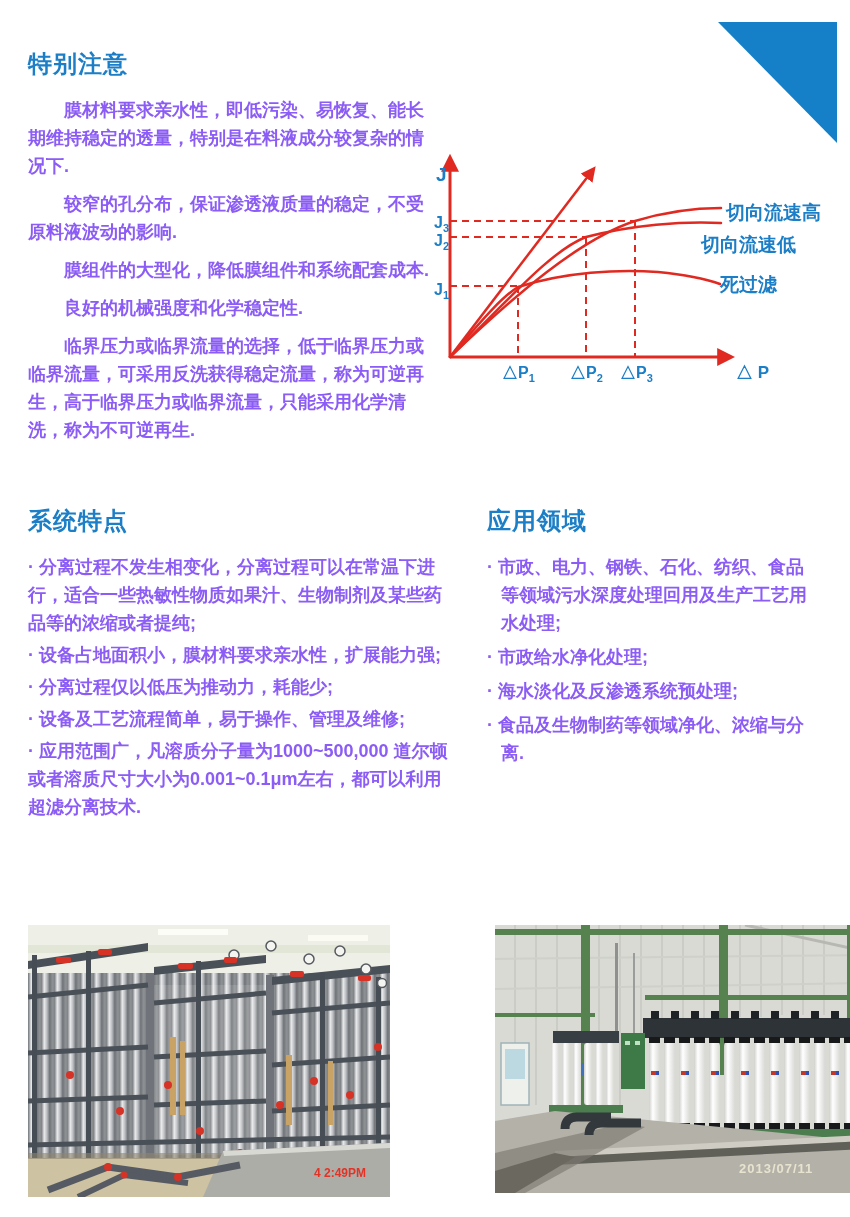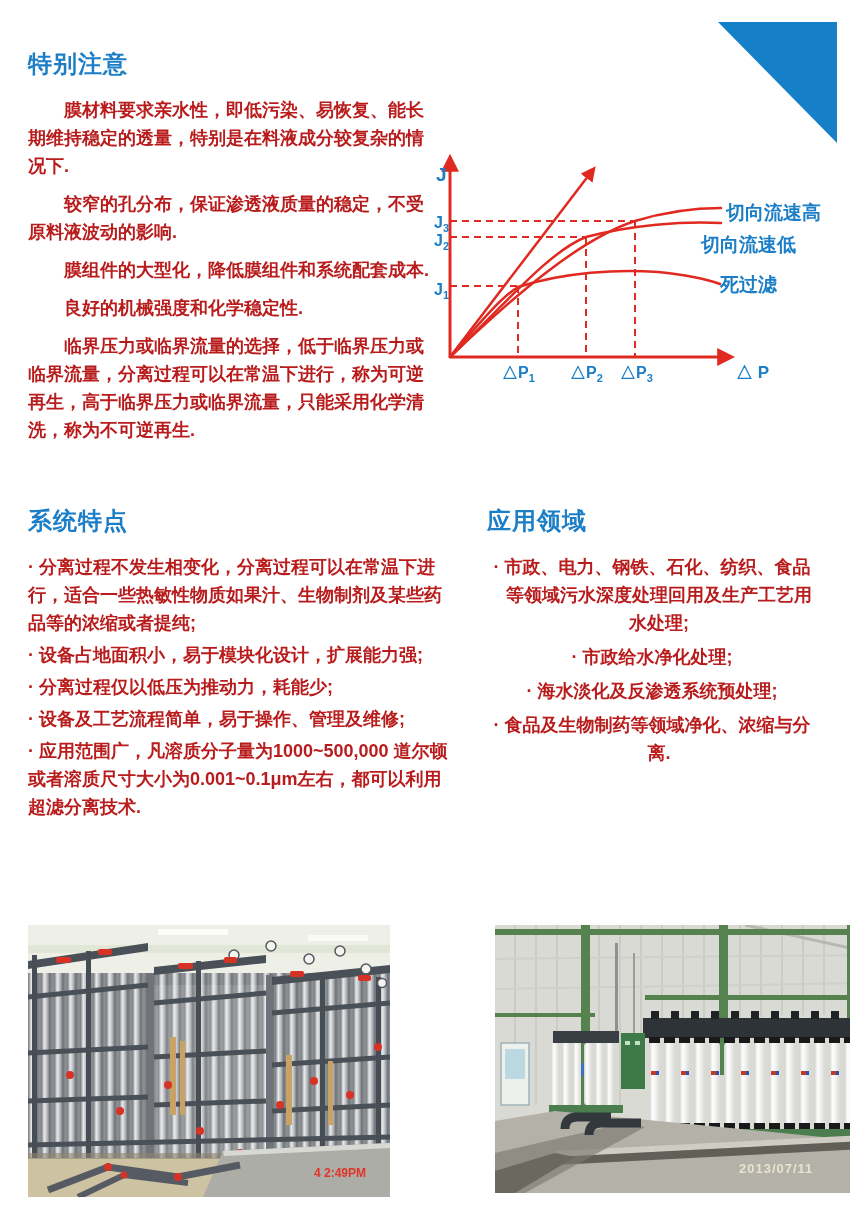--- a/index.html
+++ b/index.html
@@ -8,48 +8,48 @@
     font-family:"Liberation Sans",sans-serif;
   }
   .corner-tri{
     position:absolute;left:718px;top:22px;width:119px;height:121px;
     background:#1580c8;clip-path:polygon(0 0,100% 0,100% 100%);
   }
   h2.sec{
     margin:0 0 16px 0;color:#1b7ec6;font-size:24px;font-weight:bold;letter-spacing:1px;
   }
   .body-text p{
-    margin:0 0 10px 0;color:#b91c1c;font-size:18px;line-height:28px;font-weight:600;
+    margin:0 0 10px 0;color:#8b5cf6;font-size:18px;line-height:28px;font-weight:600;
   }
   .body-text p.indent{text-indent:2em;}
   .note{position:absolute;left:28px;top:48px;width:402px;}
   .features{position:absolute;left:28px;top:505px;width:425px;}
   .apps{position:absolute;left:487px;top:505px;width:330px;}
   .features p{margin:0 0 4px 0;}
-  .apps p{margin:0 0 6px 0;padding-left:14px;text-indent:-14px;text-align:center;}
+  .apps p{margin:0 0 6px 0;padding-left:14px;text-indent:-14px;}
   figure{margin:0;padding:0;}
   .chart{position:absolute;left:430px;top:145px;width:420px;height:245px;}
   .photo-left{position:absolute;left:28px;top:925px;width:362px;height:272px;border-radius:15px;}
   .photo-right{position:absolute;left:458px;top:925px;width:369px;height:264px;padding-left:37px;}
   svg text{font-family:"Liberation Sans",sans-serif;}
 </style>
 </head>
 <body>
 
 <div id="page">
 
   <div class="corner-tri"></div>
 
   <section class="note body-text">
     <h2 class="sec">特别注意</h2>
     <p class="indent">膜材料要求亲水性，即低污染、易恢复、能长期维持稳定的透量，特别是在料液成分较复杂的情况下.</p>
     <p class="indent">较窄的孔分布，保证渗透液质量的稳定，不受原料液波动的影响.</p>
     <p class="indent">膜组件的大型化，降低膜组件和系统配套成本.</p>
     <p class="indent">良好的机械强度和化学稳定性.</p>
-    <p class="indent">临界压力或临界流量的选择，低于临界压力或临界流量，分离过程可以在常温下进行，称为可逆再生，高于临界压力或临界流量，只能采用化学清洗，称为不可逆再生.</p>
+    <p class="indent">临界压力或临界流量的选择，低于临界压力或临界流量，可采用反洗获得稳定流量，称为可逆再生，高于临界压力或临界流量，只能采用化学清洗，称为不可逆再生.</p>
   </section>
 
   <figure class="chart">
     <svg width="420" height="245" viewBox="0 0 420 245">
       <defs>
         <marker id="arr" viewBox="0 0 10 10" refX="6" refY="5" markerWidth="6" markerHeight="6" orient="auto-start-reverse">
           <path d="M0,0 L10,5 L0,10 z" fill="#e02a21"></path>
         </marker>
       </defs>
 
@@ -83,21 +83,21 @@
         <text x="296" y="74" font-size="19">切向流速高</text>
         <text x="271" y="106" font-size="19">切向流速低</text>
         <text x="290" y="146" font-size="19">死过滤</text>
       </g>
     </svg>
   </figure>
 
   <section class="features body-text">
     <h2 class="sec">系统特点</h2>
     <p>· 分离过程不发生相变化，分离过程可以在常温下进行，适合一些热敏性物质如果汁、生物制剂及某些药品等的浓缩或者提纯;</p>
-    <p>· 设备占地面积小，易于模块化设计，扩展能力强;</p>
+    <p>· 设备占地面积小，膜材料要求亲水性，扩展能力强;</p>
     <p>· 分离过程仅以低压为推动力，耗能少;</p>
     <p>· 设备及工艺流程简单，易于操作、管理及维修;</p>
     <p>· 应用范围广，凡溶质分子量为1000~500,000 道尔顿或者溶质尺寸大小为0.001~0.1μm左右，都可以利用超滤分离技术.</p>
   </section>
 
   <section class="apps body-text">
     <h2 class="sec">应用领域</h2>
     <p>· 市政、电力、钢铁、石化、纺织、食品等领域污水深度处理回用及生产工艺用水处理;</p>
     <p>· 市政给水净化处理;</p>
     <p>· 海水淡化及反渗透系统预处理;</p>

